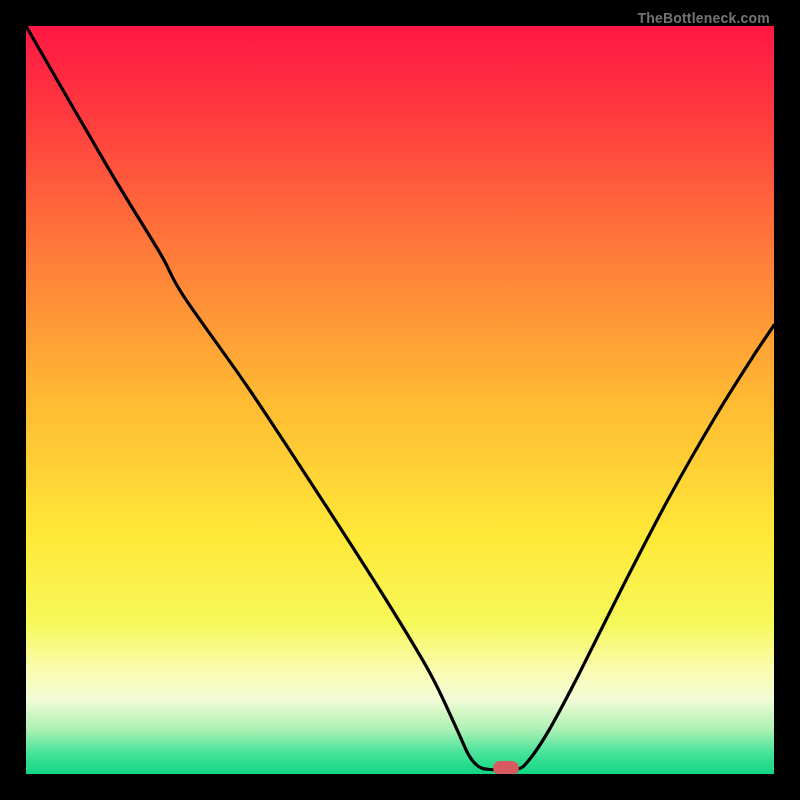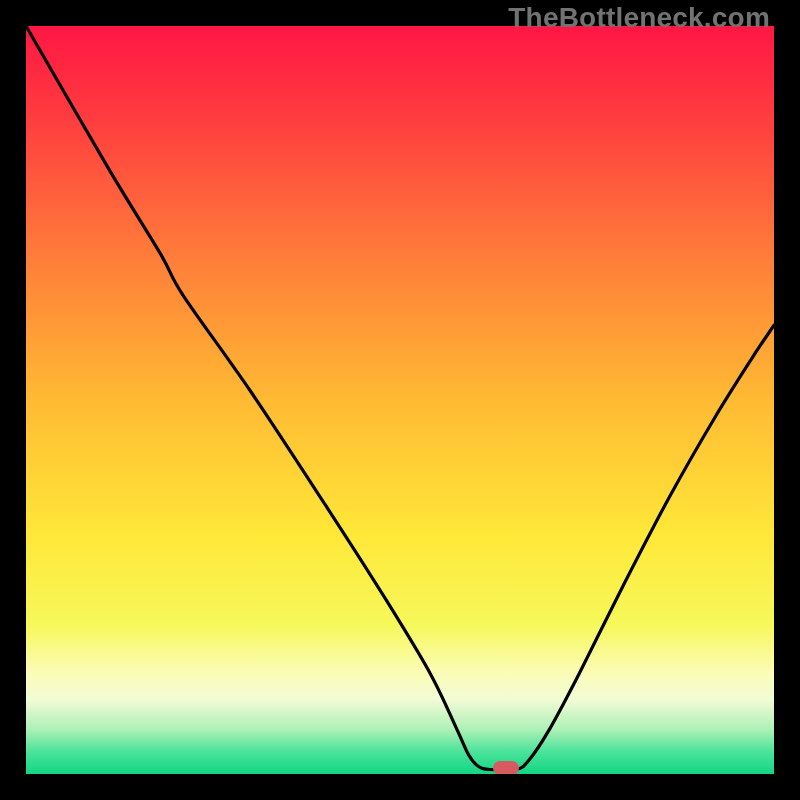--- a/index.html
+++ b/index.html
@@ -23,24 +23,24 @@
     width: 748px;
     height: 748px;
     overflow: hidden;
   }
   .gradient-bg {
     position: absolute;
     inset: 0;
   }
   .watermark {
     position: absolute;
-    top: 2px;
+    top: 10px;
     right: 30px;
     font-family: Arial, Helvetica, sans-serif;
-    font-size: 28px;
+    font-size: 14px;
     font-weight: 600;
     color: #727272;
     letter-spacing: 0.2px;
   }
   svg.curve {
     position: absolute;
     inset: 0;
   }
   .marker {
     position: absolute;

